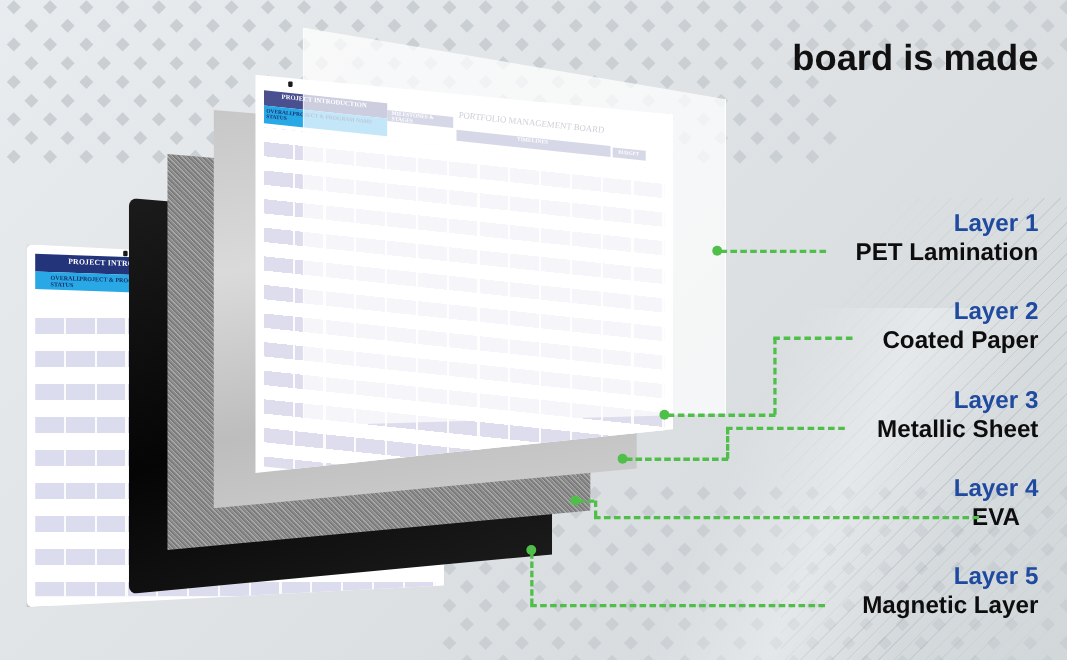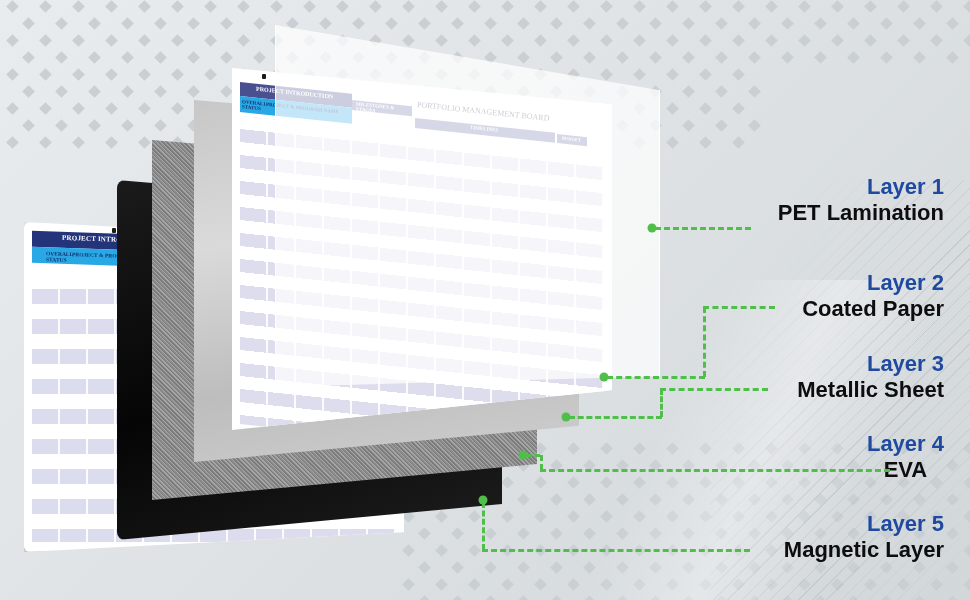--- a/index.html
+++ b/index.html
@@ -592,23 +592,24 @@
     </div>
   <div class="bud">
       <span>BUDGET</span>
     </div>
   <div class="rows"></div>
 </div>
 
 <div class="layer pet"></div>
 
 <div class="headline">
-</div>
-
-<div class="layer-label" style="top:174px;">
+  <div>board is made</div>
+</div>
+
+<div class="layer-label" style="top:190px;">
   <span class="num">Layer 1</span>
   <span class="name">PET Lamination</span>
 </div>
 <div class="layer-label" style="top:270px;">
   <span class="num">Layer 2</span>
   <span class="name">Coated Paper</span>
 </div>
 <div class="layer-label" style="top:351px;">
   <span class="num">Layer 3</span>
   <span class="name">Metallic Sheet</span>

